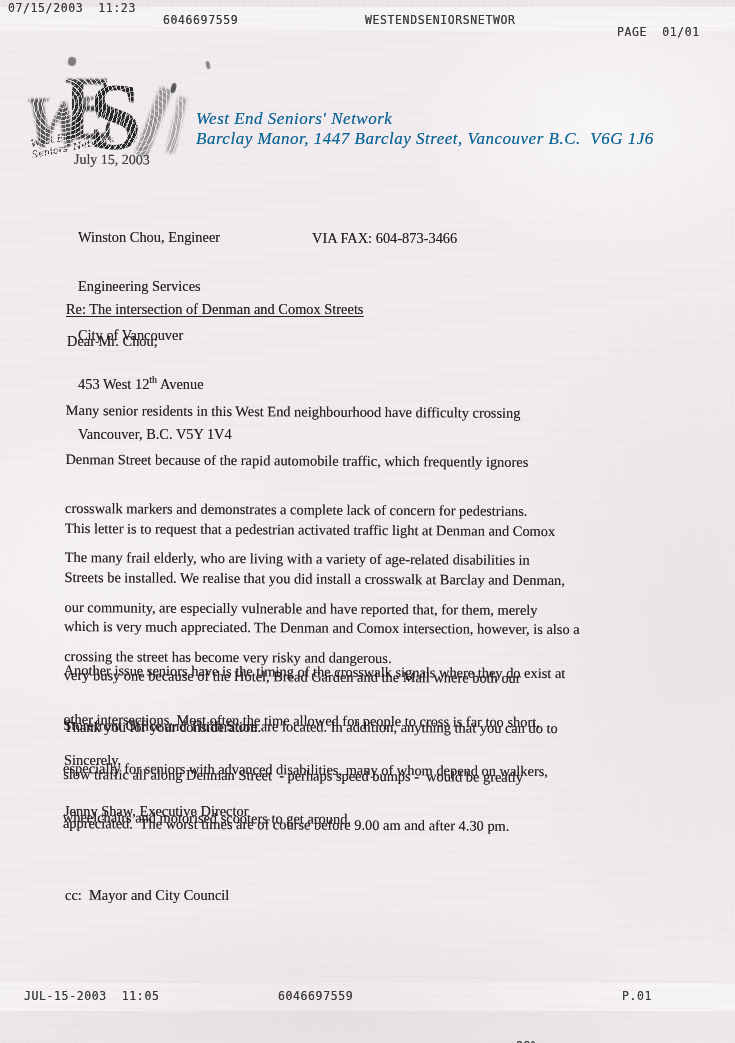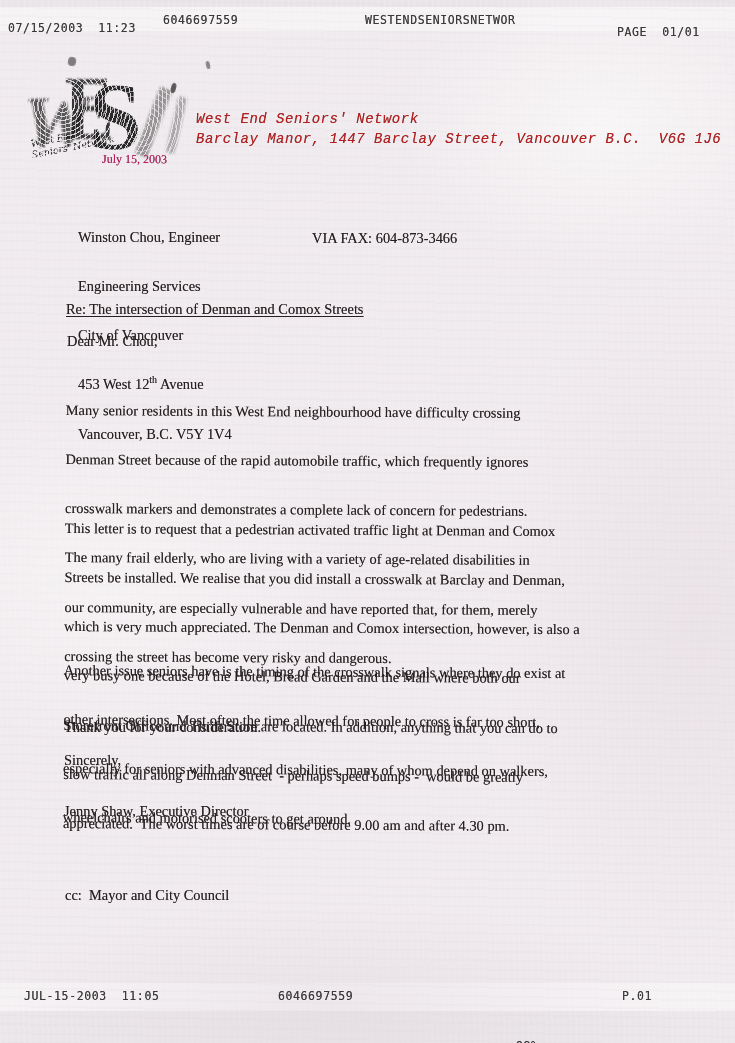--- a/index.html
+++ b/index.html
@@ -57,27 +57,27 @@
     line-height:11px;white-space:nowrap;text-shadow:0 0 .4px rgba(40,40,40,.6);
   }
   .logo-caption .cap2{display:block;margin-left:-1px;}
   .speck{position:absolute;background:#343434;border-radius:45%;filter:blur(.5px);}
   .speck-a{left:171px;top:83px;width:5px;height:10px;transform:rotate(14deg);opacity:.8;}
   .speck-b{left:206px;top:61px;width:4px;height:8px;transform:rotate(-12deg);opacity:.55;}
   .speck-c{left:68px;top:57px;width:8px;height:9px;transform:rotate(8deg);opacity:.6;}
 
   .org-lines{
     position:absolute;left:196px;top:109px;
-    font-family:Liberation Mono, monospace;font-style:italic;
-    font-size:14px;color:#b91c1c;letter-spacing:.5px;line-height:20px;
+    font-family:Liberation Serif, serif;font-style:italic;
+    font-size:17px;color:#0369a1;letter-spacing:.5px;line-height:20px;
     white-space:pre;text-shadow:0 0 .4px rgba(60,60,60,.6);
   }
   .date-line{
-    position:absolute;left:74px;top:152px;font-size:12px;color:#be185d;
-    text-shadow:0 0 .5px rgba(35,31,32,.6);transform:rotate(.4deg);margin-left:28px;
+    position:absolute;left:74px;top:152px;font-size:14px;color:#404040;
+    text-shadow:0 0 .5px rgba(35,31,32,.6);transform:rotate(.4deg);
   }
 
   
   .txt{
     position:absolute;color:#262021;font-size:14.4px;line-height:16.4px;
     white-space:pre;text-shadow:0 0 .5px rgba(38,32,33,.55);
   }
   .recipient{left:78px;top:196px;}
   .viafax{left:312px;top:230px;}
   .subject{left:66px;top:301px;text-decoration:underline;text-underline-offset:2px;}
@@ -86,21 +86,21 @@
   .para1{left:66px;top:369px;}
   .para2{left:65px;top:487px;}
   .para3{left:64px;top:629px;}
   .thanks{left:64px;top:719px;}
   .signoff{left:64px;top:752px;}
   .signature{left:64px;top:803px;}
   .cc-block{left:65px;top:852px;line-height:17.5px;}
   sup{font-size:10px;vertical-align:super;line-height:0;}
 
   
-  .hdr-datetime{left:8px;top:21px;text-align:right;}
+  .hdr-datetime{left:8px;top:1px;text-align:right;}
   .hdr-number{left:163px;top:13px;}
   .hdr-station{left:365px;top:13px;}
   .hdr-page{left:617px;top:25px;}
   .ftr-datetime{left:24px;top:989px;}
   .ftr-number{left:278px;top:989px;}
   .ftr-quality{left:516px;top:1039px;}
   .ftr-page{left:622px;top:989px;}
 </style>
 </head>
 <body>

